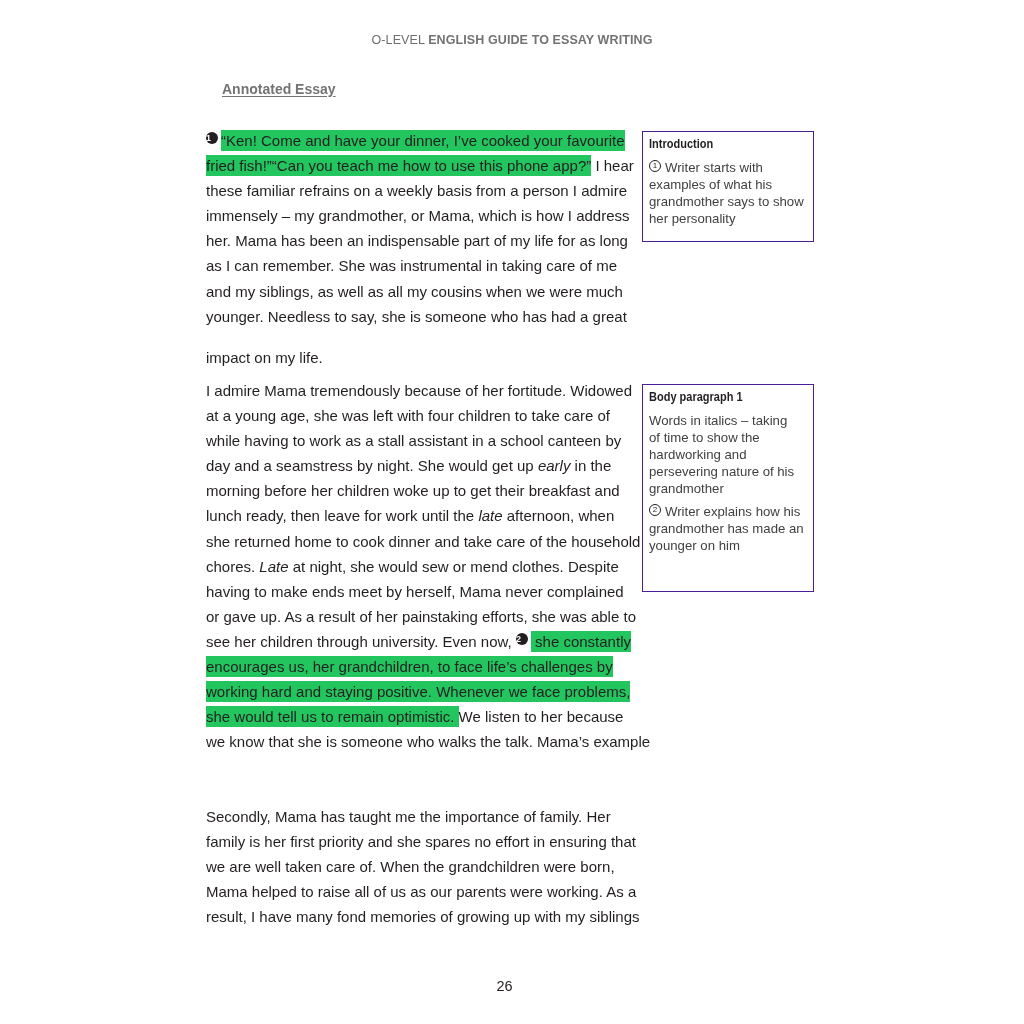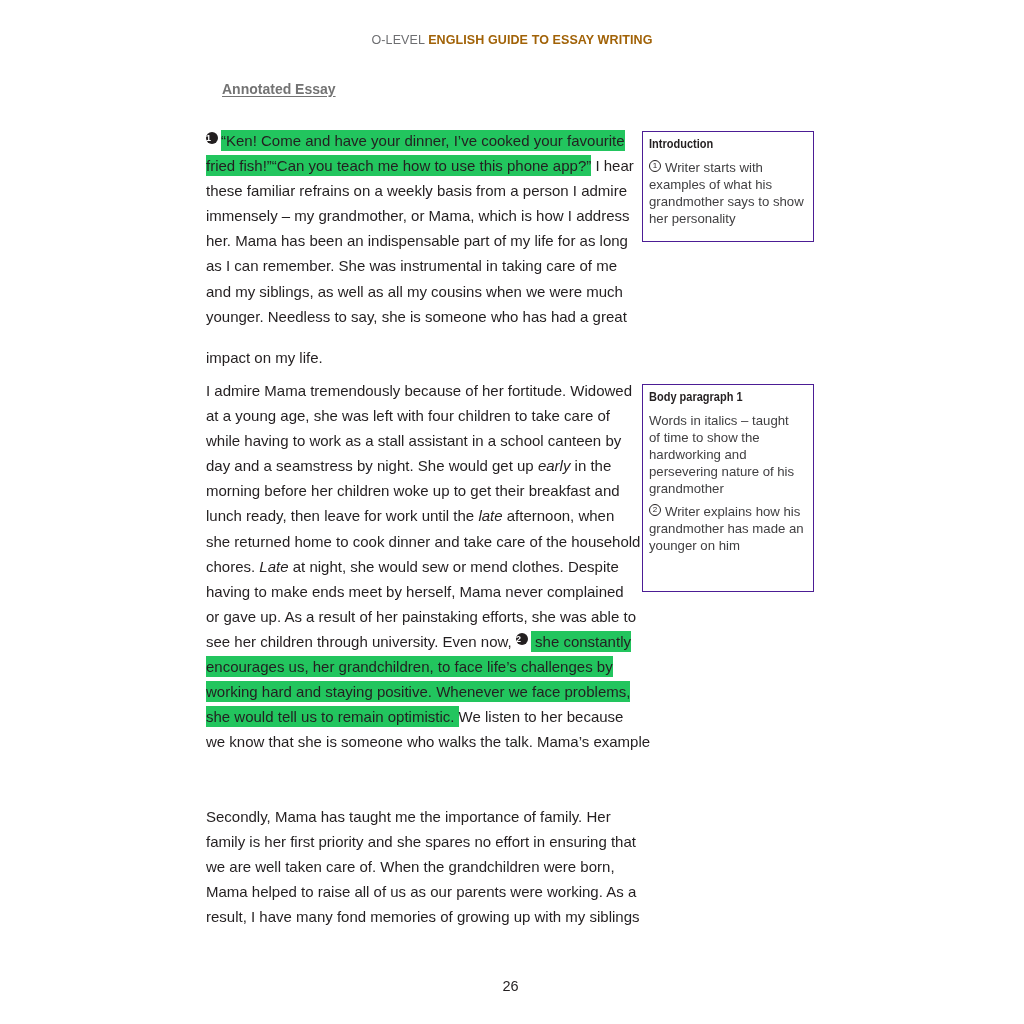--- a/index.html
+++ b/index.html
@@ -1,36 +1,36 @@
 <!DOCTYPE html>
 <html><head>
 <meta charset="utf-8">
 <style>
   html, body { margin: 0; padding: 0; background: #ffffff; }
   body { width: 1024px; height: 1024px; position: relative; overflow: hidden; font-family: "Liberation Sans", sans-serif; color: #231f20; }
   .running-head { position: absolute; top: 33px; left: 0; width: 1024px; text-align: center; font-size: 12.5px; letter-spacing: 0.1px; }
   .running-head .light { color: #6d6e71; }
-  .running-head .bold { font-weight: bold; color: #a16207; margin-top: 47px; }
+  .running-head .bold { font-weight: bold; color: #737373; margin-top: 47px; }
   .section-title { position: absolute; top: 81px; left: 222px; font-size: 14px; font-weight: bold; text-decoration: underline; text-underline-offset: 2px; color: #737373; }
   .essay { position: absolute; left: 206px; width: 404px; font-size: 15px; }
   .line { height: 25.1px; line-height: 25.1px; white-space: nowrap; text-align: justify; text-align-last: justify; }
   .line.last { text-align-last: left; margin-top: 16px; }
   .hl { background: #22c55e; padding: 2px 0; }
   .num-filled { display: inline-block; width: 12px; height: 12px; border-radius: 50%; background: #231f20; color: #fff; font-size: 9px; font-weight: bold; line-height: 12px; text-align: center; vertical-align: 5px; margin-right: 3px; }
   .num-outline { display: inline-block; width: 10px; height: 10px; border-radius: 50%; border: 1px solid #231f20; color: #231f20; font-size: 8px; line-height: 10px; text-align: center; vertical-align: 4px; margin-right: 4px; }
   .para-1 { top: 128px; }
   .para-2 { top: 378px; }
   .para-3 { top: 804px; }
   .note { position: absolute; left: 642px; width: 172px; border: 1px solid #4c1d95; box-sizing: border-box; padding: 4px 6px 8px 6px; font-size: 13.2px; color: #414042; line-height: 17px; }
   .note .note-title { font-weight: bold; color: #231f20; font-size: 12.5px; margin-bottom: 6px; transform: scaleX(0.88); transform-origin: left; white-space: nowrap; }
   .note .note-line { white-space: nowrap; }
   .note .note-block { margin-bottom: 6px; }
   .note-intro { top: 131px; height: 111px; }
   .note-body1 { top: 384px; height: 208px; }
-  .page-number { position: absolute; top: 978px; left: 0; width: 1009px; text-align: center; font-size: 14.5px; color: #231f20; padding-left: 6px; }
+  .page-number { position: absolute; top: 978px; left: 0; width: 1009px; text-align: center; font-size: 14.5px; color: #231f20; }
 </style>
 </head>
 <body>
 
 <div class="running-head">
   <span class="light">O-LEVEL</span>
   <span class="bold">ENGLISH GUIDE TO ESSAY WRITING</span>
 </div>
 
 <div class="section-title">Annotated Essay</div>
@@ -76,21 +76,21 @@
     <div class="note-block">
       <div class="note-line"><span class="num-outline">1</span><span>Writer starts with</span></div>
       <div class="note-line"><span>examples of what his</span></div>
       <div class="note-line"><span>grandmother says to show</span></div>
       <div class="note-line"><span>her personality</span></div>
     </div>
   </div>
 <div class="note note-body1">
     <div class="note-title">Body paragraph 1</div>
     <div class="note-block">
-      <div class="note-line"><span>Words in italics – taught</span></div>
+      <div class="note-line"><span>Words in italics – taking</span></div>
       <div class="note-line"><span>of time to show the</span></div>
       <div class="note-line"><span>hardworking and</span></div>
       <div class="note-line"><span>persevering nature of his</span></div>
       <div class="note-line"><span>grandmother</span></div>
     </div>
     <div class="note-block">
       <div class="note-line"><span class="num-outline">2</span><span>Writer explains how his</span></div>
       <div class="note-line"><span>grandmother has made an</span></div>
       <div class="note-line"><span>younger on him</span></div>
     </div>

